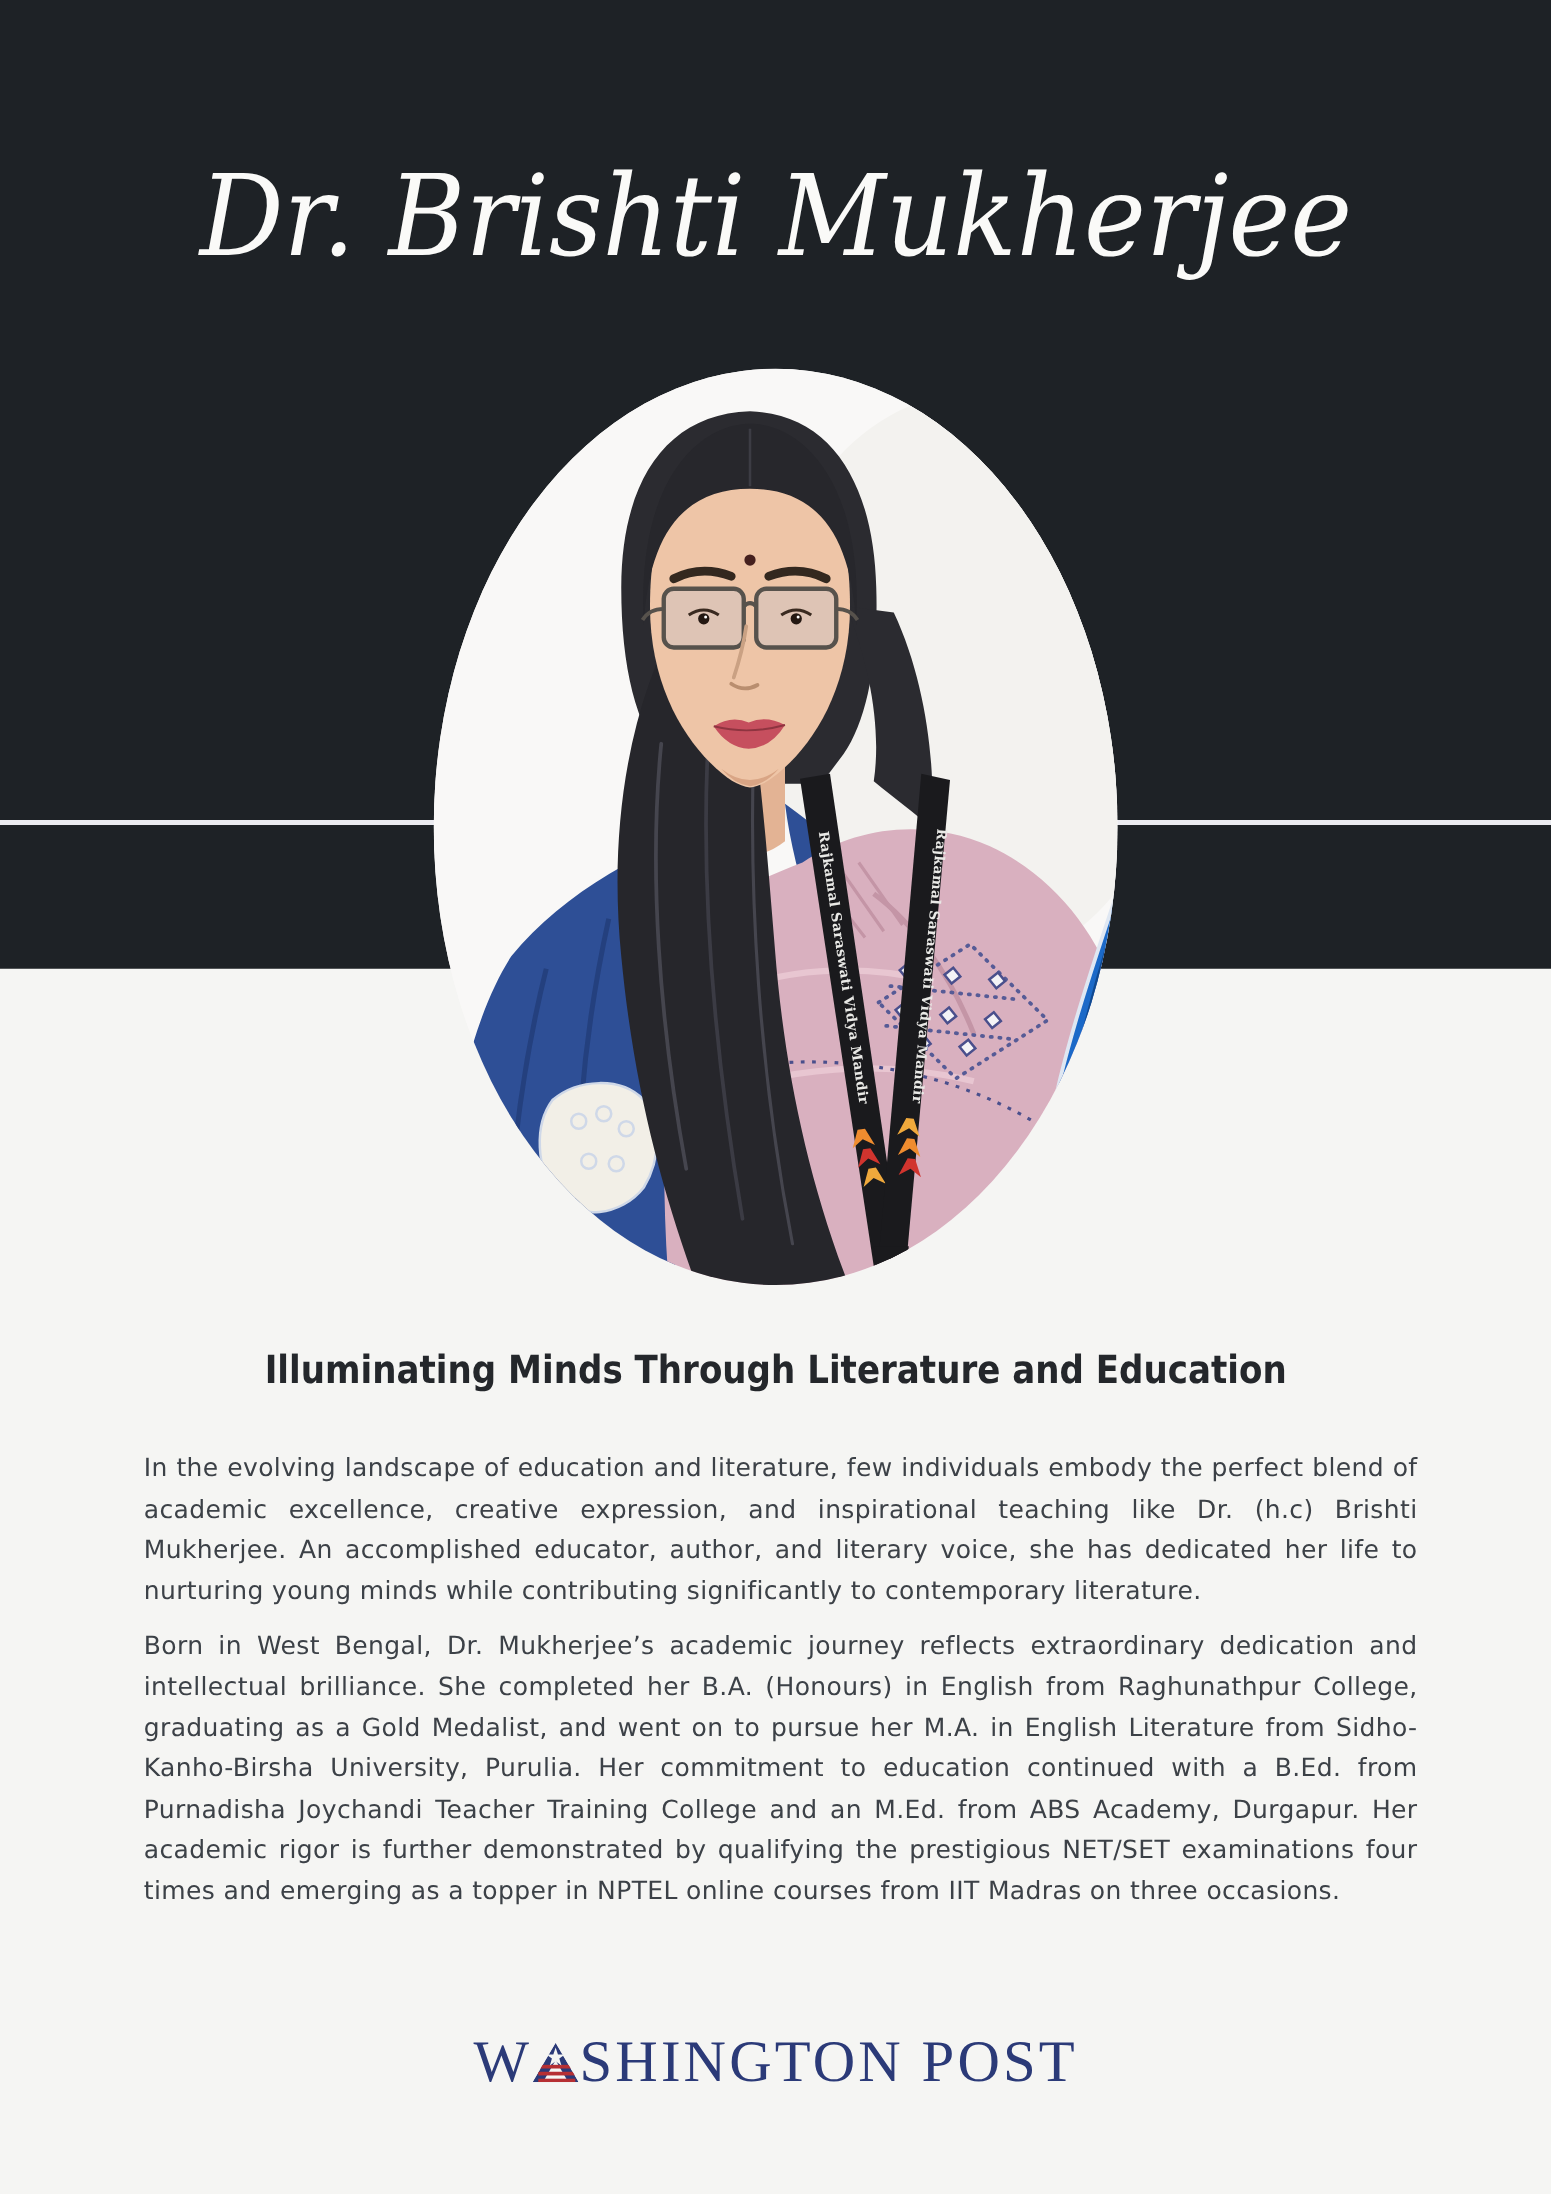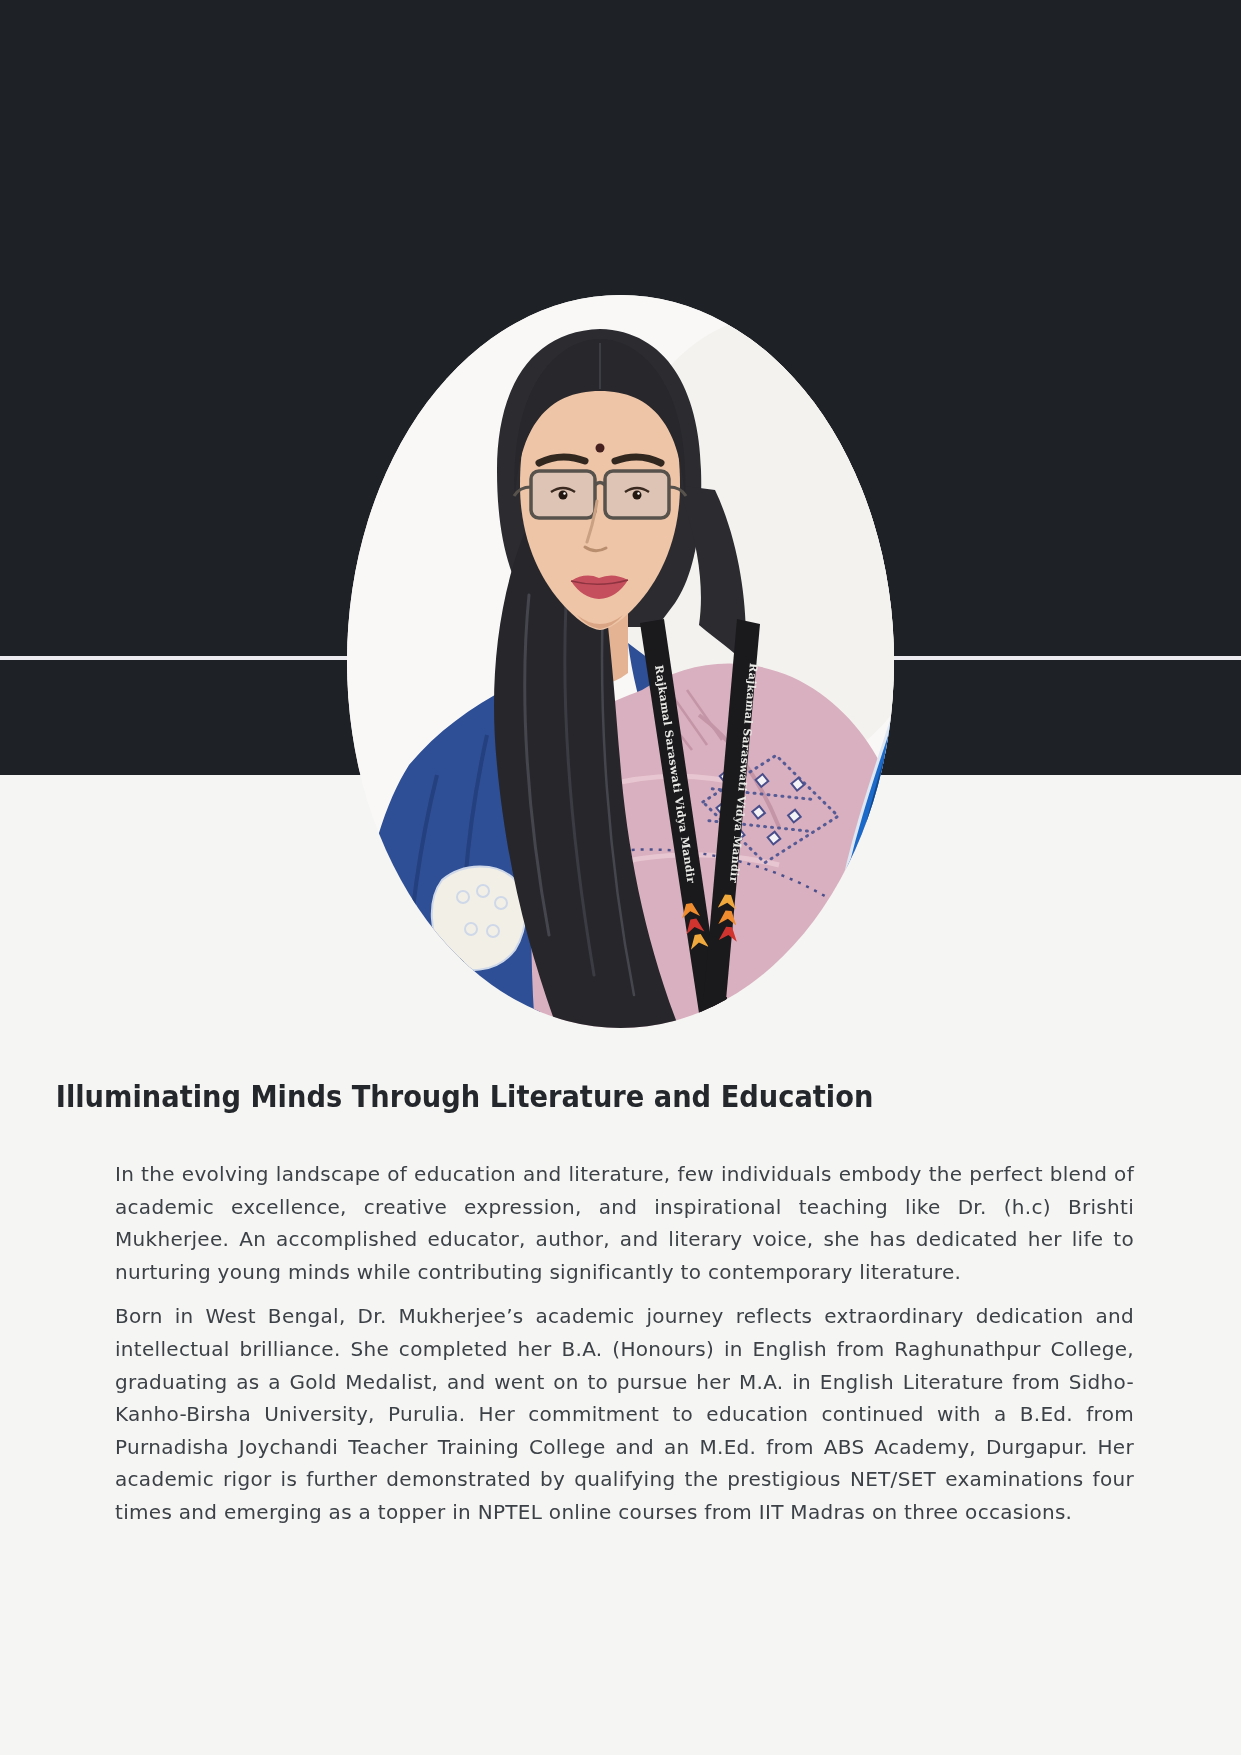--- a/index.html
+++ b/index.html
@@ -7,41 +7,44 @@
         font-family:"DejaVu Sans",sans-serif;}
   .hero{position:absolute;top:0;left:0;width:1241px;height:775px;background:#1e2226;}
   .divider{position:absolute;top:656px;left:0;width:1241px;height:4px;background:#ebebf0;}
   .hero-title{position:absolute;top:118px;left:0;width:1241px;text-align:center;
       color:#fafaf8;font-family:"DejaVu Serif","Liberation Serif",serif;
       font-style:italic;font-size:90px;line-height:1.25;white-space:nowrap;}
   .hero-title .squeeze{display:inline-block;transform:scaleX(0.93);}
   .portrait-wrap{position:absolute;top:295px;left:347px;width:547px;height:733px;
       border-radius:50%;overflow:hidden;background:#f9f8f7;}
   .portrait-wrap svg{display:block;width:547px;height:733px;}
-  .headline{position:absolute;top:1075px;left:0;width:1241px;
+  .headline{position:absolute;top:1075px;left:0;width:1241px;text-align:center;
       color:#24272b;font-weight:bold;font-size:31px;line-height:1.4;white-space:nowrap;}
   .headline .squeeze{display:inline-block;transform:scaleX(0.88);letter-spacing:0;}
   .body-copy{position:absolute;top:1146px;left:103px;width:1043px;
       color:#3c4147;font-size:20px;line-height:32.6px;letter-spacing:0.3px;
       text-align:justify;}
   .body-copy p{margin:12px;}
   .body-copy p + p{margin-top:4px;}
   .wp-logo{position:absolute;top:1623px;left:0;width:1241px;text-align:center;
       font-family:"Liberation Serif","DejaVu Serif",serif;
       font-size:47px;letter-spacing:2.5px;color:#2b3a78;white-space:nowrap;}
   .wp-logo .flag-a{display:inline-block;height:32px;width:37px;margin:0 1px -1px 0;}
 </style>
 </head>
 <body>
 
 <div class="page">
 
   <div class="hero"></div>
   <div class="divider"></div>
 
+  <div class="hero-title">
+    <span class="squeeze">Dr. Brishti Mukherjee</span>
+  </div>
 
   <div class="portrait-wrap">
     <svg viewBox="0 0 547 733">
 
       <rect x="0" y="0" width="547" height="733" fill="#f9f8f7"></rect>
       <ellipse cx="430" cy="250" rx="170" ry="230" fill="#f3f2ef"></ellipse>
 
       <path d="M253,34 C185,36 150,92 150,175 C150,240 162,285 185,315 L205,332 L310,332 L328,308
                C346,282 356,235 354,175 C352,95 320,36 253,34 Z" fill="#2b2b30"></path>
 
@@ -161,14 +164,31 @@
 
   <div class="headline">
     <span class="squeeze">Illuminating Minds Through Literature and Education</span>
   </div>
 
   <div class="body-copy">
     <p>In the evolving landscape of education and literature, few individuals embody the perfect blend of academic excellence, creative expression, and inspirational teaching like Dr. (h.c) Brishti Mukherjee. An accomplished educator, author, and literary voice, she has dedicated her life to nurturing young minds while contributing significantly to contemporary literature.</p>
     <p>Born in West Bengal, Dr. Mukherjee’s academic journey reflects extraordinary dedication and intellectual brilliance. She completed her B.A. (Honours) in English from Raghunathpur College, graduating as a Gold Medalist, and went on to pursue her M.A. in English Literature from Sidho-Kanho-Birsha University, Purulia. Her commitment to education continued with a B.Ed. from Purnadisha Joychandi Teacher Training College and an M.Ed. from ABS Academy, Durgapur. Her academic rigor is further demonstrated by qualifying the prestigious NET/SET examinations four times and emerging as a topper in NPTEL online courses from IIT Madras on three occasions.</p>
   </div>
 
+  <div class="wp-logo">
+    <span>W</span><svg class="flag-a" viewBox="0 0 40 34">
+      <defs>
+        <clipPath id="aclip">
+            <polygon points="20,0 40,34 0,34"></polygon>
+          </clipPath>
+      </defs>
+      <g clip-path="url(#aclip)">
+        <polygon points="20,0 40,34 0,34" fill="#2b3a78"></polygon>
+        <polygon points="20,15 31,34 9,34" fill="#f5f5f3"></polygon>
+        <rect x="5" y="19" width="32" height="3.2" fill="#b62f33"></rect>
+        <rect x="5" y="25" width="32" height="3.2" fill="#b62f33"></rect>
+        <rect x="5" y="31" width="32" height="3.2" fill="#b62f33"></rect>
+        <polygon points="20,4 22,10 28,10 23.2,13.6 25,19.5 20,16 15,19.5 16.8,13.6 12,10 18,10" fill="#f5f5f3"></polygon>
+      </g>
+    </svg><span>SHINGTON POST</span>
+  </div>
 
 </div>
 
 </body></html>

